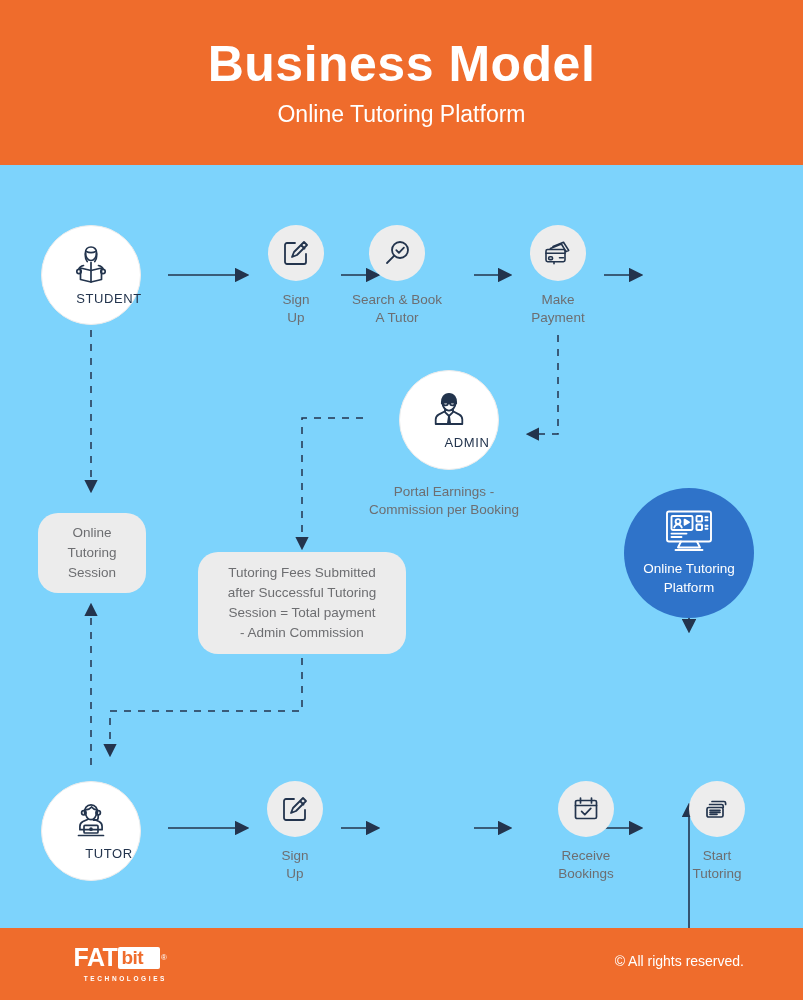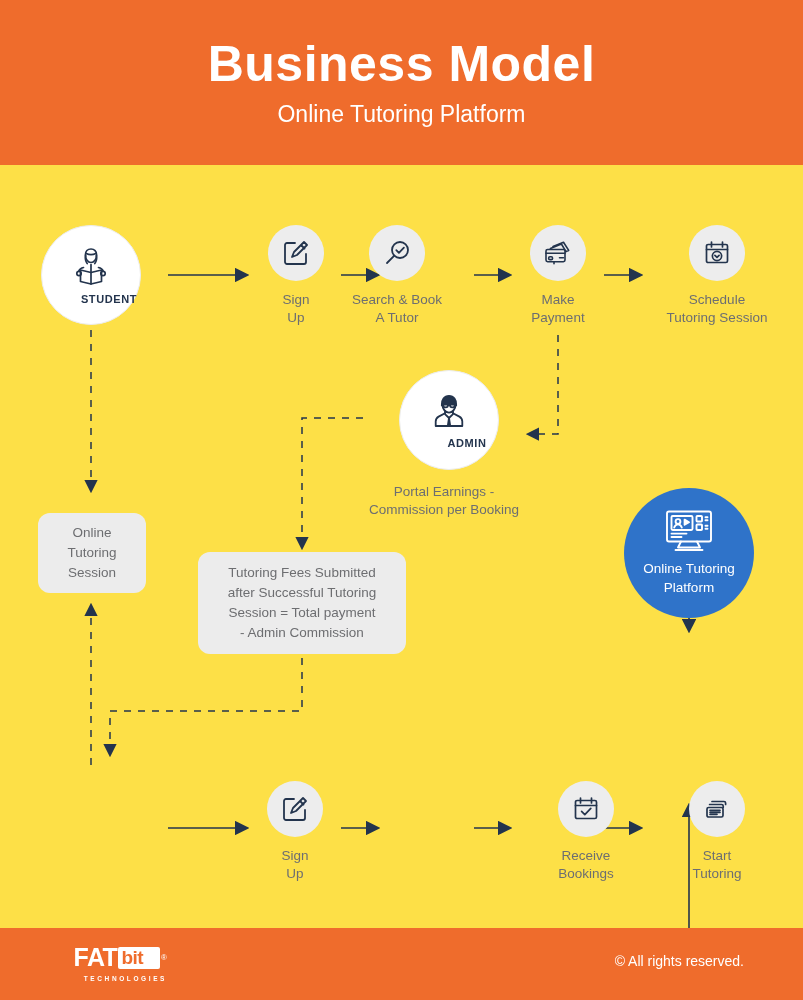--- a/index.html
+++ b/index.html
@@ -3,21 +3,21 @@
 <meta charset="utf-8">
 <style>
   html,body{margin:0;padding:0;}
   body{
     width:803px;height:1000px;
     background:#ffffff;
     font-family:"Liberation Sans", sans-serif;
     overflow:hidden;
     position:relative;
   }
-  .page{position:relative;width:803px;height:1000px;background:#fde047;overflow:hidden;}
+  .page{position:relative;width:803px;height:1000px;background:#7dd3fc;overflow:hidden;}
 
   
   .header{
     position:absolute;left:0;top:0;width:803px;height:165px;
     background:#ef6c2c;
     display:flex;flex-direction:column;align-items:center;justify-content:center;
   }
   .header-title{
     color:#ffffff;font-size:50px;font-weight:bold;letter-spacing:0.5px;
     line-height:1;margin:0 0 14px 0;
@@ -59,35 +59,35 @@
   
   .node{position:absolute;}
 
   .actor-circle{
     width:100px;height:100px;border-radius:50%;
     border:1px solid #ececec;background:#ffffff;
     display:flex;flex-direction:column;align-items:center;justify-content:center;
     box-sizing:border-box;
   }
   .actor-label{
-    font-size:11px;font-weight:bold;color:#23344d;letter-spacing:0.6px;margin-top:5px;margin-left:36px;
+    font-size:13px;font-weight:normal;color:#23344d;letter-spacing:0.6px;margin-top:5px;margin-left:36px;
   }
 
   .step-circle{
     width:56px;height:56px;border-radius:50%;background:#ededed;
     display:flex;align-items:center;justify-content:center;
   }
   .step{display:flex;flex-direction:column;align-items:center;}
   .step-label{
     margin-top:10px;font-size:13.5px;color:#6d6e71;text-align:center;line-height:1.33;
     white-space:pre-line;
   }
 
   .grey-box{
-    background:#ececec;border-radius:12px;
+    background:#ececec;border-radius:20px;
     display:flex;align-items:center;justify-content:center;
     font-size:13.5px;color:#6d6e71;text-align:center;line-height:1.5;
     white-space:pre-line;padding:8px;box-sizing:border-box;
   }
 
   .blue-circle{
     width:130px;height:130px;border-radius:50%;background:#2f73c9;
     display:flex;flex-direction:column;align-items:center;justify-content:center;
   }
   .blue-label{
@@ -208,35 +208,20 @@
             <path d="M16.5 18.8h4"></path>
             <rect x="5.6" y="17.8" width="4" height="2.8" rx="1.4"></rect>
             <path d="M11 22.7v2"></path>
           </svg>
         </span>
       </div>
       <div class="step-label">Make
 Payment</div>
     </div>
 
-    <div class="node step" style="left:689px;top:60px;width:150px;margin-left:-47px;">
-      <div class="step-circle">
-        <span>
-          <svg class="ic" width="28" height="28" viewBox="0 0 28 28" fill="none" stroke="#23344d" stroke-width="1.7" stroke-linecap="round" stroke-linejoin="round">
-            <rect x="3.5" y="5.5" width="21" height="18" rx="1.6"></rect>
-            <path d="M3.5 10.5h21"></path>
-            <path d="M8.5 3v5M19.5 3v5"></path>
-            <circle cx="14" cy="17" r="4.6"></circle>
-            <path d="M11.9 16.3l2.1 2.1 2.1-2.1"></path>
-          </svg>
-        </span>
-      </div>
-      <div class="step-label">Schedule
-Tutoring Session</div>
-    </div>
 
     <div class="node" style="left:399px;top:205px;">
       <div class="actor-circle">
         <span>
           <svg class="ic" width="40" height="40" viewBox="0 0 40 40" fill="none" stroke="#23344d" stroke-width="1.8" stroke-linecap="round" stroke-linejoin="round">
             <path d="M12.8 13.5c-.6-5.6 2.6-9.5 7.2-9.5s7.8 3.9 7.2 9.5" fill="#23344d" stroke="#23344d"></path>
             <path d="M13.4 12c0 5 2.9 8.6 6.6 8.6s6.6-3.6 6.6-8.6"></path>
             <circle cx="16.6" cy="13" r="2.4"></circle>
             <circle cx="23.4" cy="13" r="2.4"></circle>
             <path d="M19 13h2"></path>
@@ -277,20 +262,39 @@
             <path d="M9.5 24.6h15M9.5 28h10"></path>
             <path d="M19 32.5l-3 6h22l-3-6"></path>
             <path d="M13.5 41h27"></path>
           </svg>
         </span>
         <div class="blue-label">Online Tutoring
 Platform</div>
       </div>
     </div>
 
+    <div class="node" style="left:41px;top:616px;">
+      <div class="actor-circle">
+        <span>
+          <svg class="ic" width="42" height="40" viewBox="0 0 42 40" fill="none" stroke="#23344d" stroke-width="1.7" stroke-linecap="round" stroke-linejoin="round">
+            <path d="M14.6 12.4c-.7-5 2.2-8.6 6.4-8.6s7.1 3.6 6.4 8.6"></path>
+            <path d="M15.4 10.8c0 4.6 2.5 7.9 5.6 7.9s5.6-3.3 5.6-7.9"></path>
+            <path d="M15.6 8.8c2.6-.2 4.8-1.3 6-2.9 1.2 1.6 3 2.7 5.2 2.9"></path>
+            <circle cx="13.8" cy="11.8" r="2.2"></circle>
+            <circle cx="28.2" cy="11.8" r="2.2"></circle>
+            <path d="M28.2 14.2v2.2c0 1.5-1.2 2.7-2.7 2.7h-2.1"></path>
+            <path d="M17.6 18.4 13 20.6c-1.9.9-3.1 2.8-3.1 4.9v3.2h22.2v-3.2c0-2.1-1.2-4-3.1-4.9l-4.6-2.2"></path>
+            <rect x="14" y="24.4" width="14" height="7.6" rx="1"></rect>
+            <circle cx="21" cy="28.2" r="1"></circle>
+            <path d="M8.5 34.5h25"></path>
+          </svg>
+        </span>
+        <div class="actor-label">TUTOR</div>
+      </div>
+    </div>
 
     <div class="node step" style="left:266px;top:616px;width:58px;">
       <div class="step-circle">
         <span>
           <svg class="ic" width="28" height="28" viewBox="0 0 28 28" fill="none" stroke="#23344d" stroke-width="1.8" stroke-linecap="round" stroke-linejoin="round">
             <path d="M24 15v8a2 2 0 0 1-2 2H5a2 2 0 0 1-2-2V6a2 2 0 0 1 2-2h8"></path>
             <path d="M10 18l2-5 10-10 3 3-10 10-5 2z"></path>
             <path d="M19.5 6.5l3 3"></path>
           </svg>
         </span>

